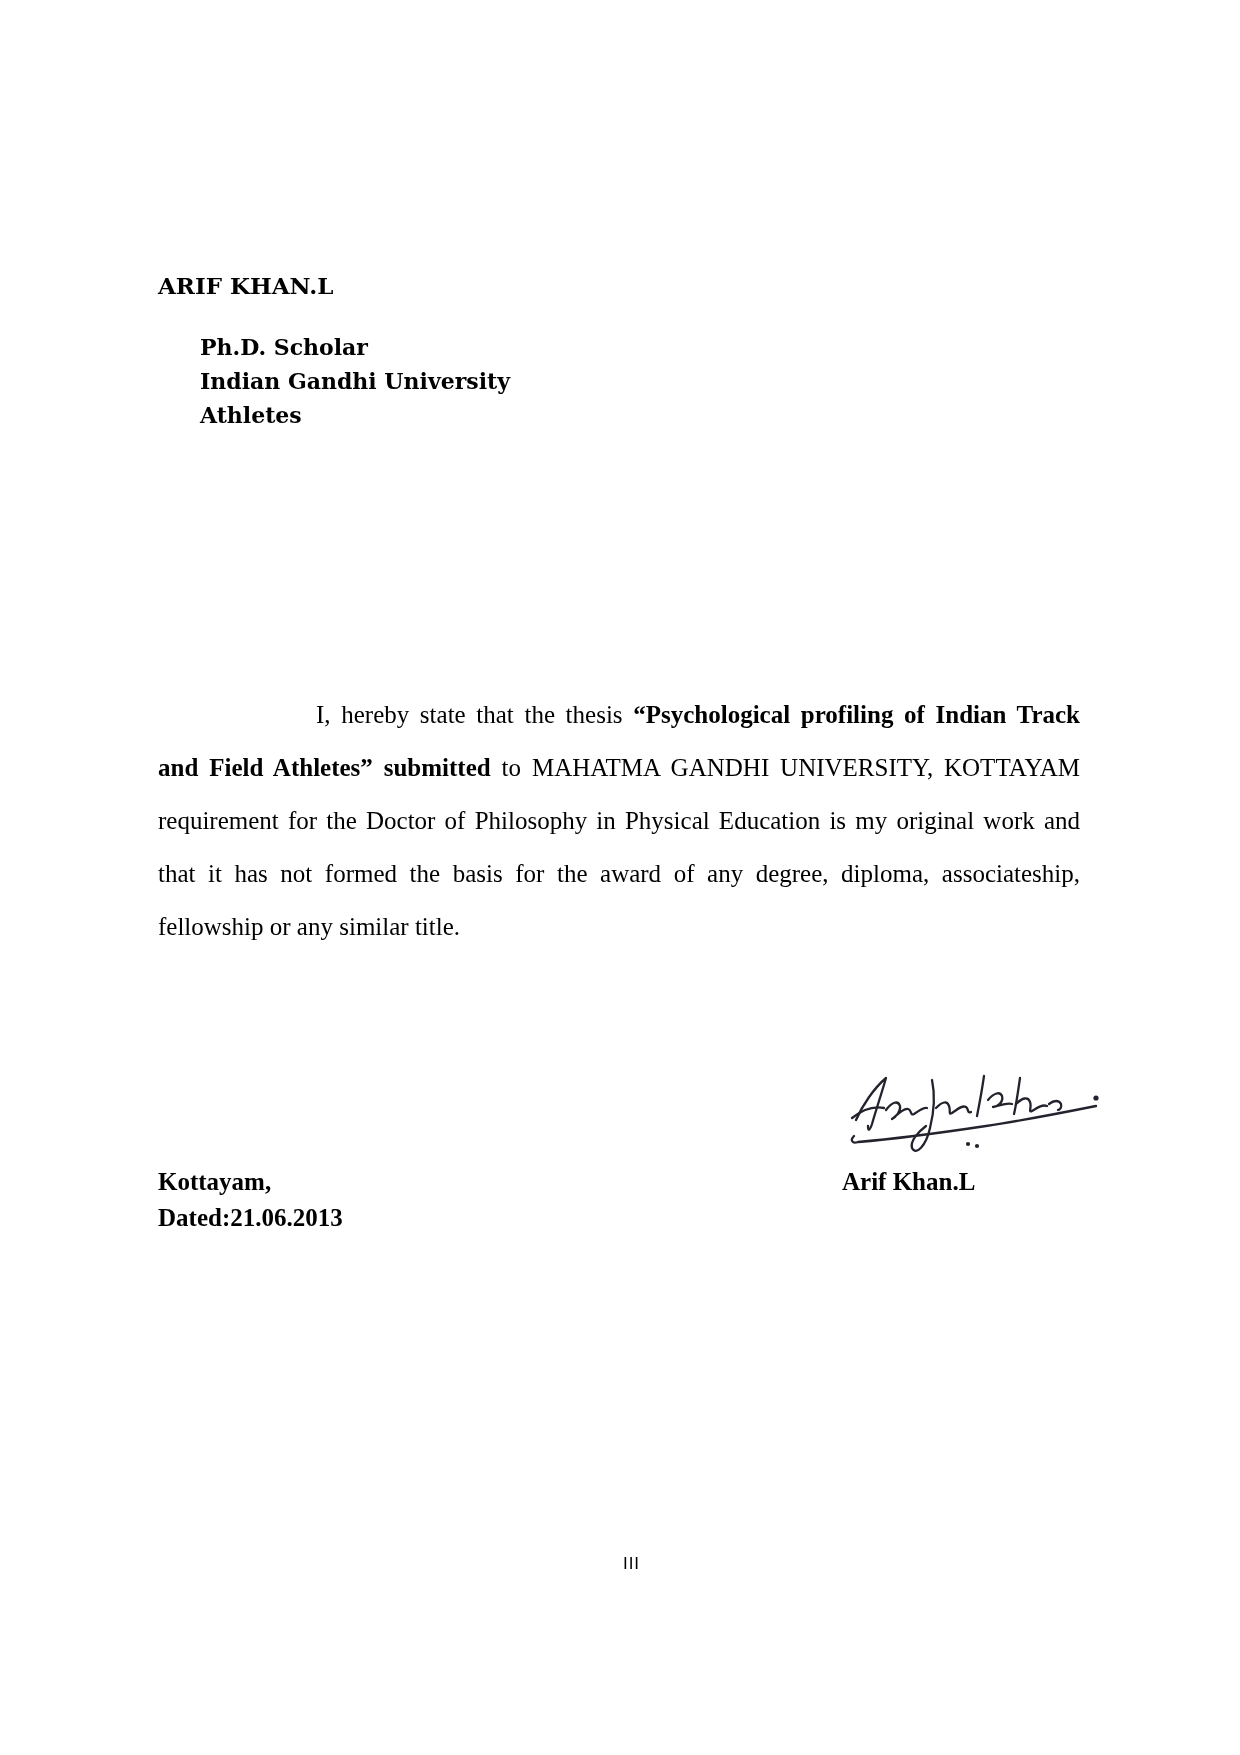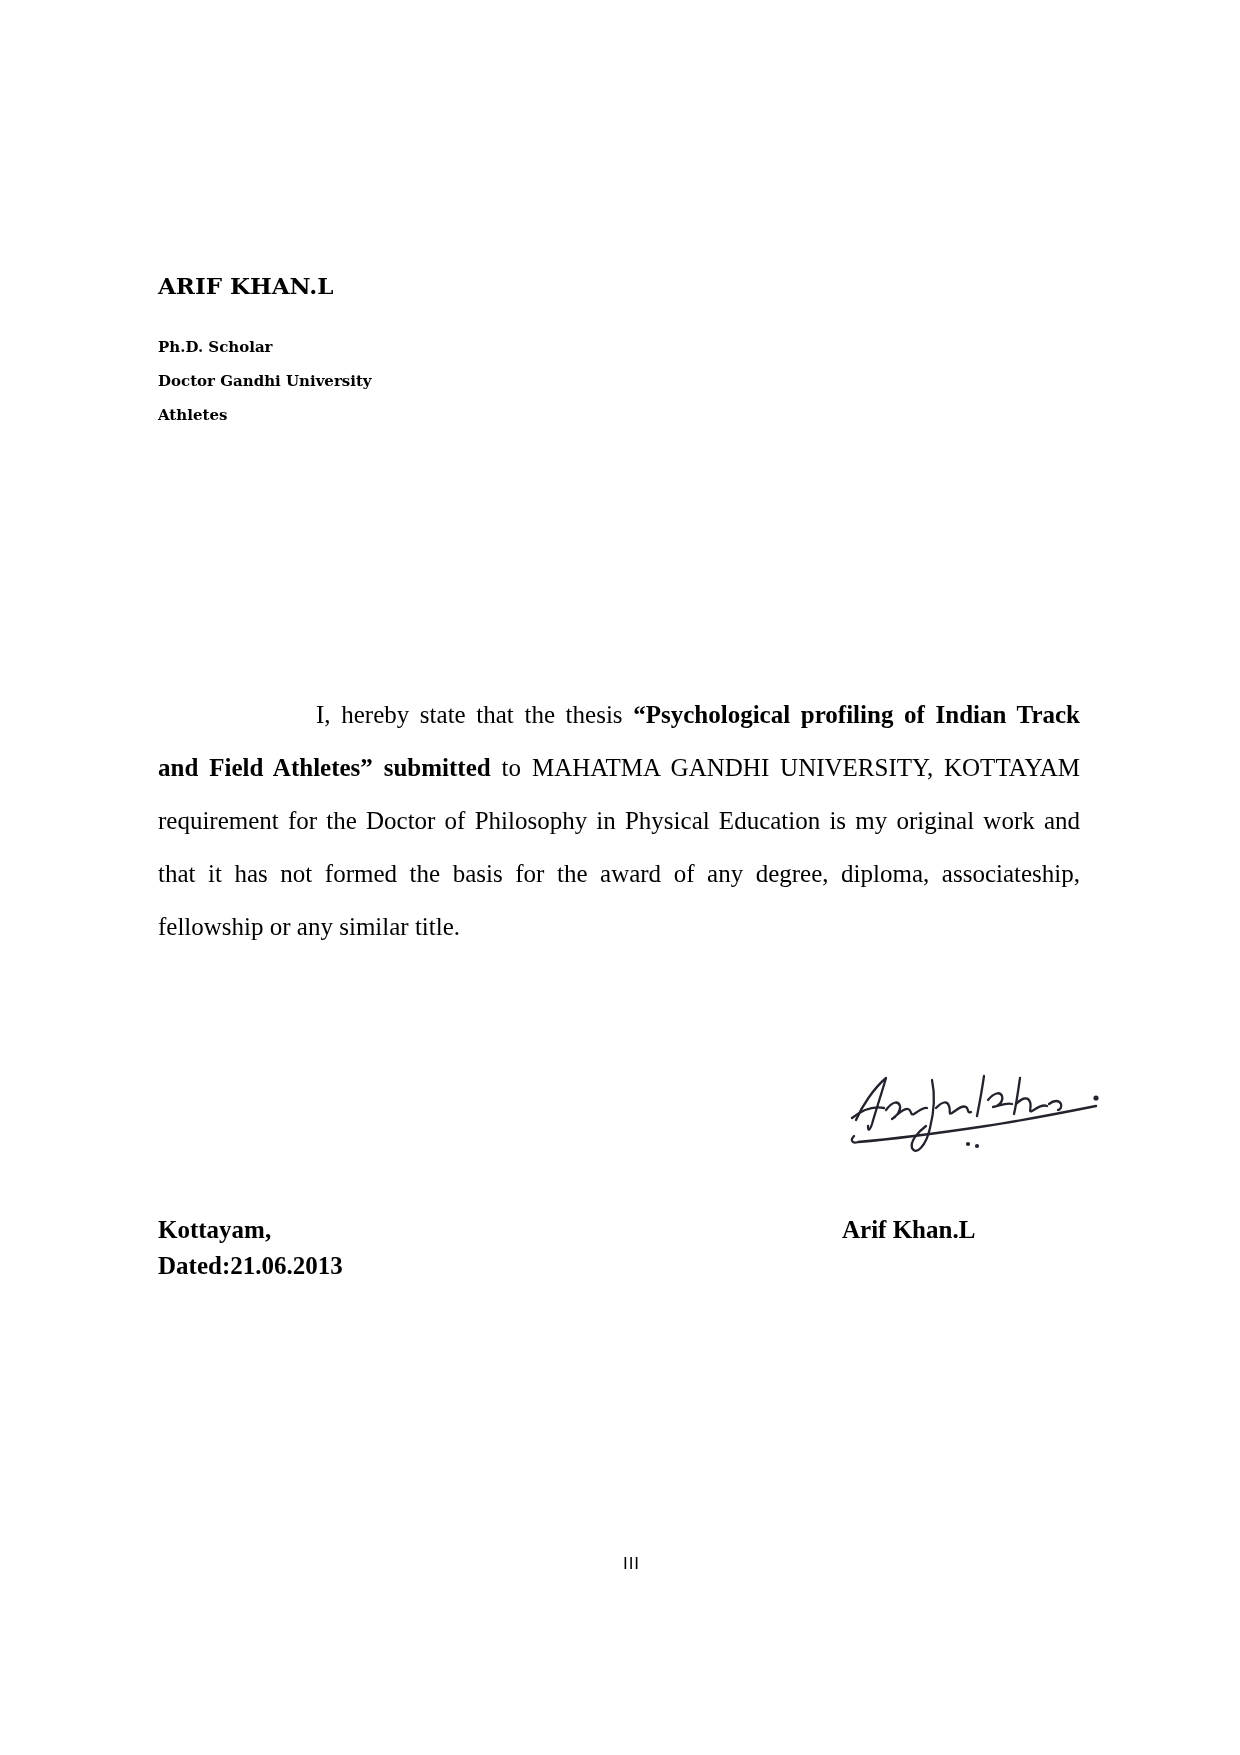--- a/index.html
+++ b/index.html
@@ -16,21 +16,21 @@
 
   
   .header-block {
     position: absolute;
     left: 158px;
     top: 272px;
     font-family: "DejaVu Serif", "Liberation Serif", serif;
     font-weight: 700;
   }
   .author-name { font-size: 23px; margin-bottom: 31px; }
-  .author-line { font-size: 15px; line-height: 34px; }
+  .author-line { font-size: 22px; line-height: 34px; margin-left: 42px; }
 
   
   .doc-title {
     position: absolute;
     left: 158px;
     top: 552px;
     width: 922px;
     text-align: center;
     font-size: 28px;
     font-weight: 700;
@@ -58,21 +58,20 @@
     width: 268px;
     height: 100px;
   }
   .sig-wrap svg { width: 100%; height: 100%; }
 
   
   .place-line, .signer-line, .date-line {
     position: absolute;
     font-size: 25px;
     font-weight: 700;
-    margin-top: 48px;
   }
   .place-line  { left: 158px; top: 1168px; }
   .signer-line { left: 842px; top: 1168px; }
   .date-line   { left: 158px; top: 1204px; }
 
   
   .page-number {
     position: absolute;
     left: 8px;
     top: 1554px;
@@ -84,21 +83,21 @@
   }
 </style>
 </head>
 <body>
 
 <div class="page" style="background: rgb(255, 255, 255); color: rgb(0, 0, 0);">
 
   <div class="header-block">
     <div class="author-name">ARIF KHAN.L</div>
     <div class="author-line">Ph.D. Scholar</div>
-    <div class="author-line">Doctor Gandhi University</div>
+    <div class="author-line">Indian Gandhi University</div>
     <div class="author-line">Athletes</div>
   </div>
 
 
   <p class="body-par"><span>I, hereby state that the thesis </span><span class="seg-bold">“Psychological profiling of Indian Track and Field Athletes” submitted </span><span>to </span><span>MAHATMA GANDHI UNIVERSITY, KOTTAYAM </span><span>requirement for the Doctor of Philosophy in Physical Education is my original work and that it has not formed the basis for the award of any degree, diploma, associateship, fellowship or any similar title.</span></p>
 
   <div class="sig-wrap" style="color: rgb(35, 35, 46);">
     <svg viewBox="0 0 260 100" xmlns="http://www.w3.org/2000/svg">
       <g fill="none" stroke="currentColor" stroke-width="2.3" stroke-linecap="round" stroke-linejoin="round">
         <path d="M10 58 C16 44 28 26 40 16 C36 30 30 48 26 62 C24 68 22 70 22 64"></path>

